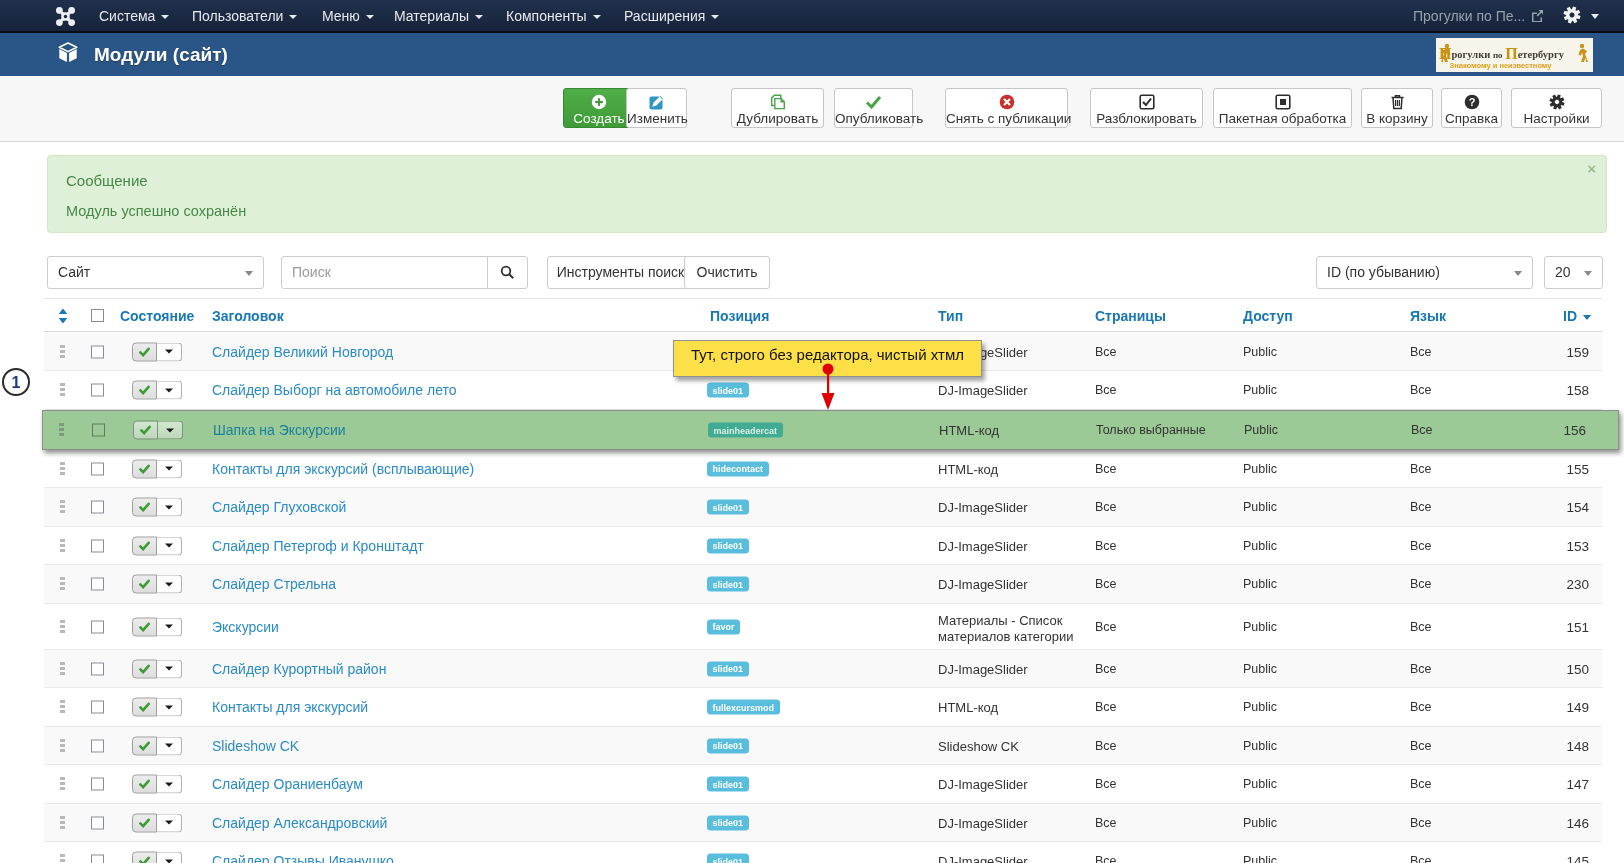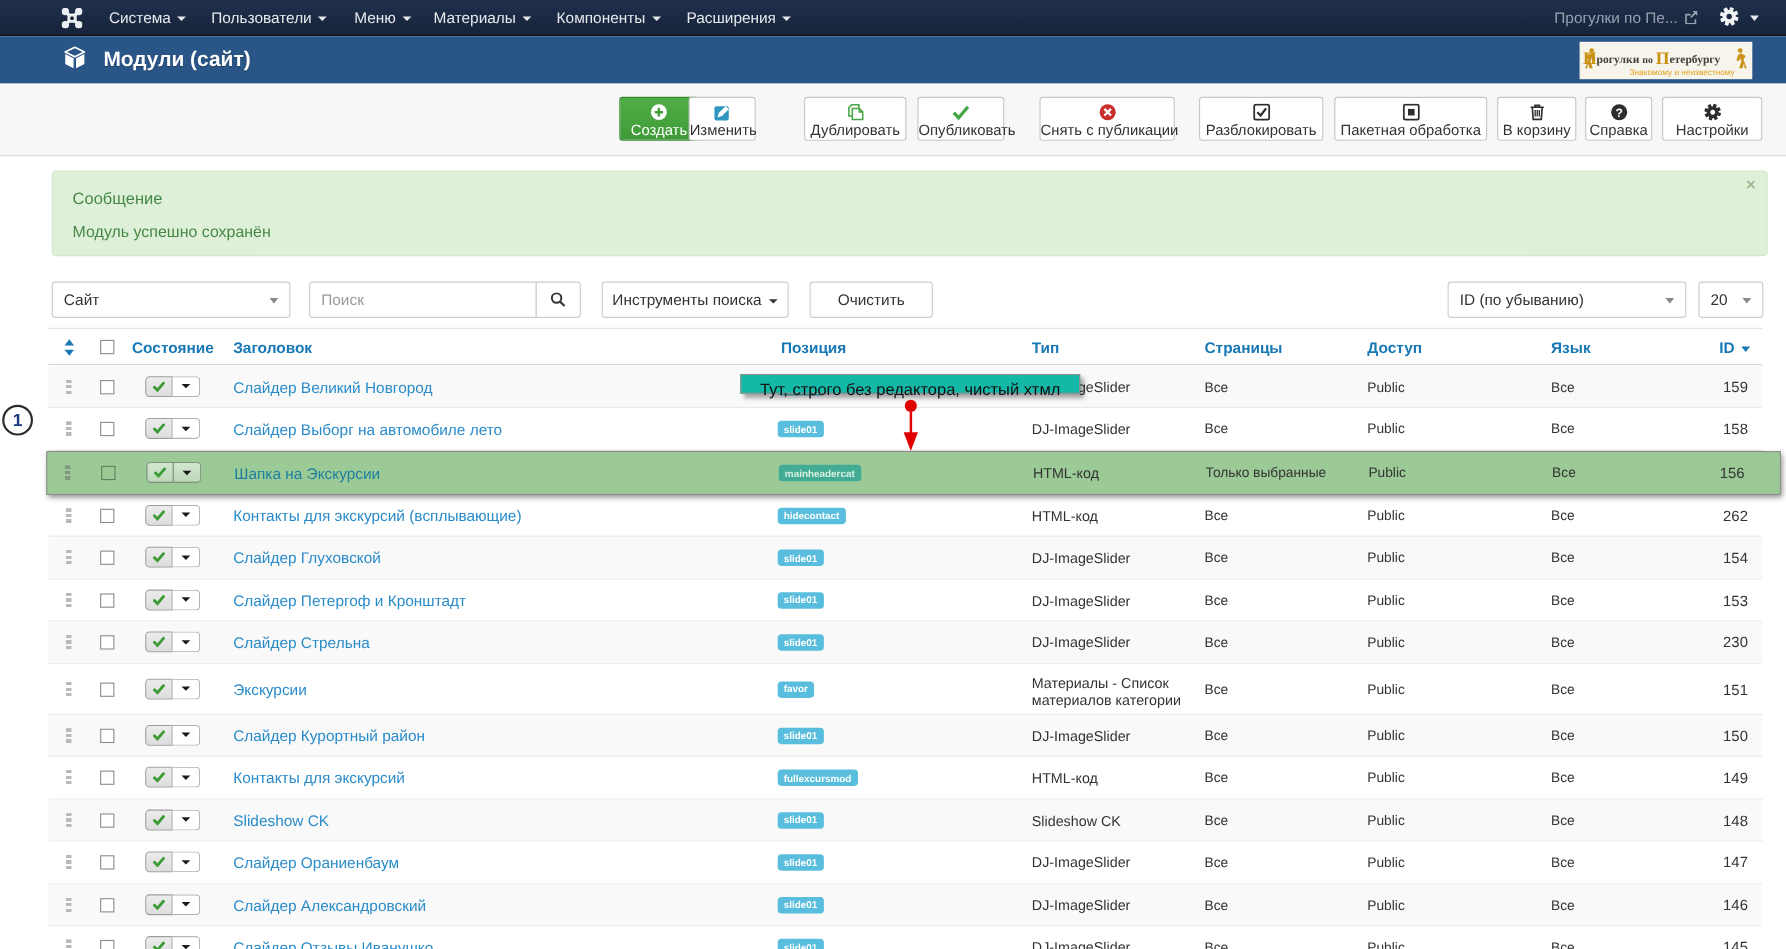--- a/index.html
+++ b/index.html
@@ -63,21 +63,21 @@
  border-top:4.5px solid #1a1a1a}
 
 #grow{position:absolute;left:42px;top:410px;width:1577px;height:40px;background:#9cca96;
  border:1px solid #8e8e8e;box-shadow:2px 3px 5px rgba(0,0,0,.45);z-index:5}
 #grow .ttl{color:#1b7f9e}
 #grow .cb{border-color:#5d7d5d;background:transparent}
 #grow .st1,#grow .st2{background:linear-gradient(rgba(255,255,255,.55),rgba(230,230,230,.45));border-color:#7d917d}
 #grow .badge{background:#42ab93;color:#d8efe3}
 #grow .hnd{background-image:repeating-linear-gradient(#7f987f 0 3px,transparent 3px 5px)}
 
-#tip{position:absolute;left:673px;top:340px;width:309px;height:18px;background:#14b8a6;
+#tip{position:absolute;left:673px;top:340px;width:309px;height:37px;background:#fde047;
  border:1px solid #919191;box-shadow:3px 4px 4px rgba(0,0,0,.35);z-index:6;
  font-size:15px;color:#111;text-align:center;line-height:28px;white-space:nowrap}
 #circ1{position:absolute;left:2px;top:368px;width:28px;height:28px;border:2px solid #2b2b2b;
  border-radius:50%;background:#fff;z-index:7;text-align:center;line-height:25px;
  font-size:16px;font-weight:700;color:#1d3a7c}
 </style></head><body>
 
 <div id="topbar"></div>
 <svg class="abs" style="left:56px;top:7px" width="19" height="19" viewBox="0 0 19 19">
  <g fill="#eceff2">
@@ -123,21 +123,21 @@
  <svg class="abs" style="right:3px;top:5px" width="13" height="20" viewBox="0 0 13 20">
   <g fill="#cb9218" transform="translate(13,0) scale(-1,1)">
         <circle cx="8" cy="3" r="2.2"></circle>
         <path d="M2 19 L5 11 L3 8 L7 5.5 L10 7 L11.5 12 L9 12.5 L8 9.5 L7 13 L9 19 L6 19 L4.5 14.5 L4 19 Z"></path>
       </g>
  </svg>
  <div class="abs" style="left:3px;top:7px;width:129px;text-align:left;white-space:nowrap;
    font-family:'Liberation Serif',serif;font-weight:700;font-size:10.5px;color:#45413а;color:#454036">
   <span style="font-size:16px;color:#c8910e;vertical-align:-1px">П</span>рогулки <span style="font-size:9px">по</span> <span style="font-size:16px;color:#c8910e;vertical-align:-1px">П</span>етербургу
  </div>
- <div class="abs" style="left:12px;top:23px;width:129px;text-align:right;font-size:7.5px;font-weight:400;color:#e2a01c">Знакомому и неизвестному</div>
+ <div class="abs" style="left:0;top:23px;width:129px;text-align:center;font-size:7.5px;font-weight:700;color:#e2a01c">Знакомому и неизвестному</div>
 </div>
 
 <div id="toolbar"></div>
 <div class="tbtn green" style="left:563px;width:72px">
  <svg width="16" height="16" viewBox="0 0 16 16">
       <circle cx="8" cy="8" r="7.2" fill="#fff"></circle>
  <path d="M8 4.2 V11.8 M4.2 8 H11.8" stroke="#3f9a37" stroke-width="2.2"></path>
     </svg>Создать</div>
 <div class="tbtn" style="left:626px;width:61px">
  <svg width="16" height="16" viewBox="0 0 16 16">
@@ -197,21 +197,21 @@
   </div>
 <div class="fsel" style="left:281px;width:207px;border-radius:3px 0 0 3px">
     <span class="txt" style="color:#999">Поиск</span>
   </div>
 <div class="fbtn" style="left:487px;width:41px;border-radius:0 3px 3px 0">
  <svg width="15" height="15" viewBox="0 0 15 15" style="vertical-align:-3px">
       <circle cx="6" cy="6" r="4.3" fill="none" stroke="#333" stroke-width="1.8"></circle>
       <path d="M9.3 9.3 L13.2 13.2" stroke="#333" stroke-width="2"></path>
     </svg></div>
 <div class="fbtn" style="left:547px;width:170px">Инструменты поиска<span style="display:inline-block;width:0;height:0;border-left:4px solid transparent;border-right:4px solid transparent;border-top:4.5px solid #333;margin-left:7px;vertical-align:1px"></span></div>
-<div class="fbtn" style="left:736px;width:112px">Очистить</div>
+<div class="fbtn" style="left:684px;width:86px">Очистить</div>
 <div class="fsel" style="left:1316px;width:217px">
     <span class="txt">ID (по убыванию)</span>
     <span class="car"></span>
   </div>
 <div class="fsel" style="left:1544px;width:59px">
     <span class="txt">20</span>
     <span class="car"></span>
   </div>
 
 <div id="thead">
@@ -284,21 +284,21 @@
         <span class="st2">
           <span class="car"></span>
         </span>
       </span></span>
     <a class="cell ttl" style="left:168px">Контакты для экскурсий (всплывающие)</a>
     <span class="cell badge" style="left:663px">hidecontact</span>
     <span class="cell typ" style="left:894px">HTML-код</span>
     <span class="cell sm" style="left:1051px">Все</span>
     <span class="cell sm" style="left:1199px">Public</span>
     <span class="cell sm" style="left:1366px">Все</span>
-    <span class="cell id" style="right:13px">262</span>
+    <span class="cell id" style="right:13px">155</span>
   </div>
 <div class="row s" style="top:488px;height:39px">
     <span class="cell hnd" style="left:16px"></span>
     <span class="cell cb" style="left:47px"></span>
     <span class="cell" style="left:88px"><span class="st">
         <span class="st1">
           <svg width="11" height="11" viewBox="0 0 12 12">
             <path d="M1.5 6.5 L4.5 9.5 L10.5 2.5" stroke="#3d9b35" stroke-width="2.8" fill="none" stroke-linecap="round"></path>
           </svg>
         </span>

